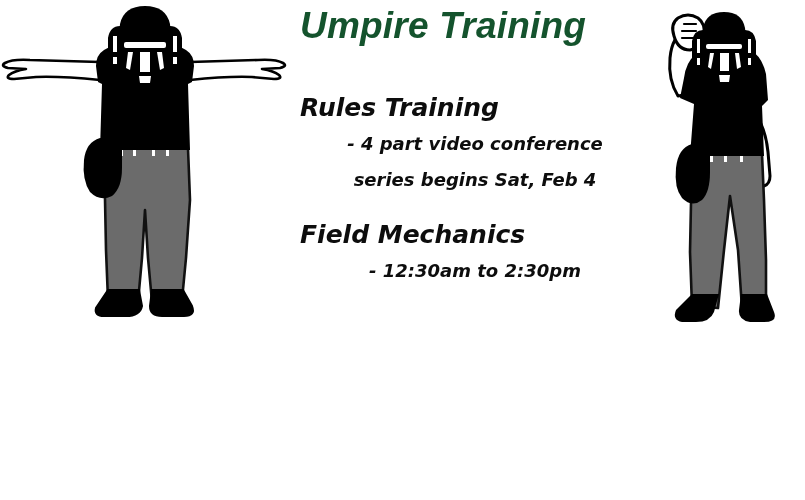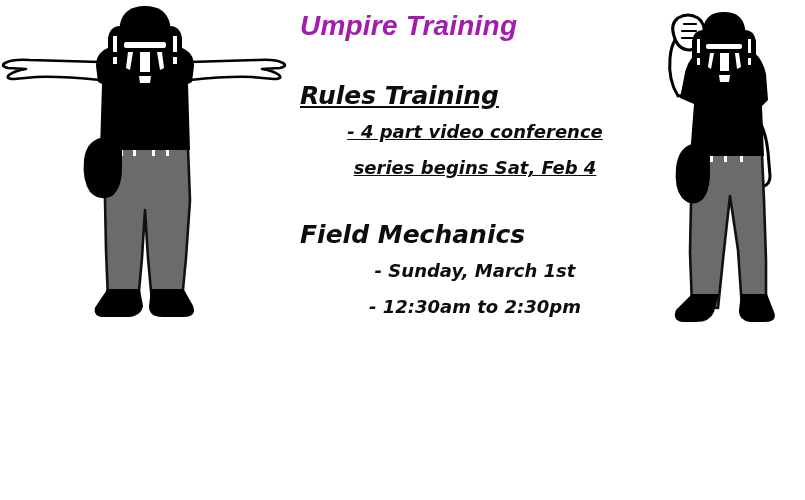--- a/index.html
+++ b/index.html
@@ -21,34 +21,34 @@
   #text-block {
     position: absolute;
     left: 300px;
     top: 6px;
     width: 350px;
   }
   #page-title {
     font-family: "Liberation Sans", sans-serif;
     font-weight: bold;
     font-style: italic;
-    font-size: 28px;
+    font-size: 37px;
     line-height: 40px;
-    color: #a21caf;
+    color: #14532d;
     letter-spacing: 0.2px;
     white-space: nowrap;
   }
   .section {
     font-family: "DejaVu Sans", "Liberation Sans", sans-serif;
     font-weight: bold;
     font-style: italic;
     color: #0d0d0d;
   }
-  #rules-section { margin-top: 32px; text-decoration: underline; }
-  #field-section { margin-top: 31px; }
+  #rules-section { margin-top: 44px; }
+  #field-section { margin-top: 19px; }
   .section-heading {
     font-size: 25px;
     line-height: 36px;
     white-space: nowrap;
   }
   .section-line {
     font-size: 18px;
     line-height: 36px;
     white-space: nowrap;
     text-align: center;
@@ -153,21 +153,20 @@
     <div id="page-title">Umpire Training</div>
 
     <div class="section" id="rules-section">
       <div class="section-heading">Rules Training</div>
       <div class="section-line">- 4 part video conference</div>
       <div class="section-line">series begins Sat, Feb 4</div>
     </div>
 
     <div class="section" id="field-section">
       <div class="section-heading">Field Mechanics</div>
-      <div class="section-line">- Sunday, March 1st</div>
       <div class="section-line">- 12:30am to 2:30pm</div>
     </div>
   </div>
 
   <div class="figure" id="umpire-out-figure">
     <svg viewBox="0 0 165 335" xmlns="http://www.w3.org/2000/svg">
 
       <g>
         <path d="M 38 96 Q 28 80 30 58 Q 32 36 46 30
                  Q 58 26 64 36 Q 70 48 66 62 L 62 92 Z" fill="#ffffff" stroke="#000000" stroke-width="3" stroke-linejoin="round"></path>

